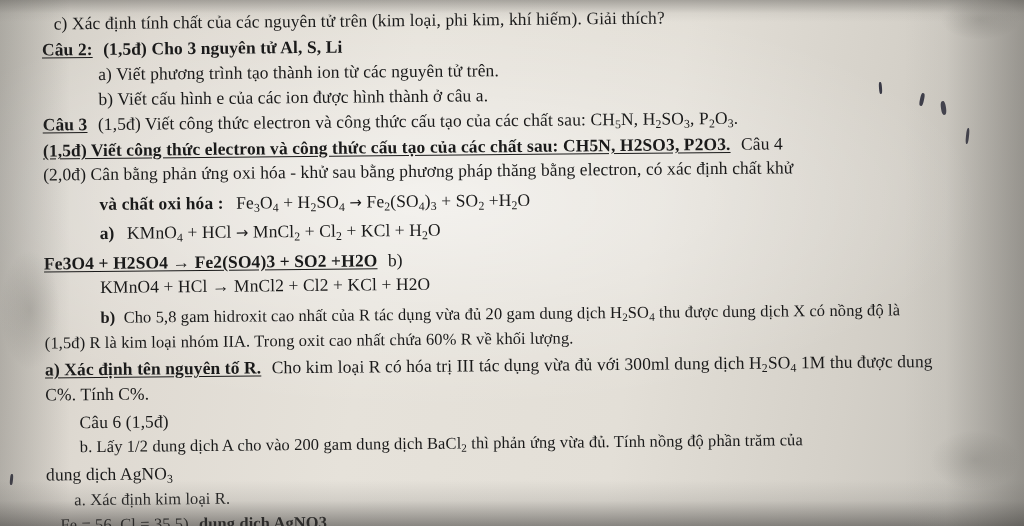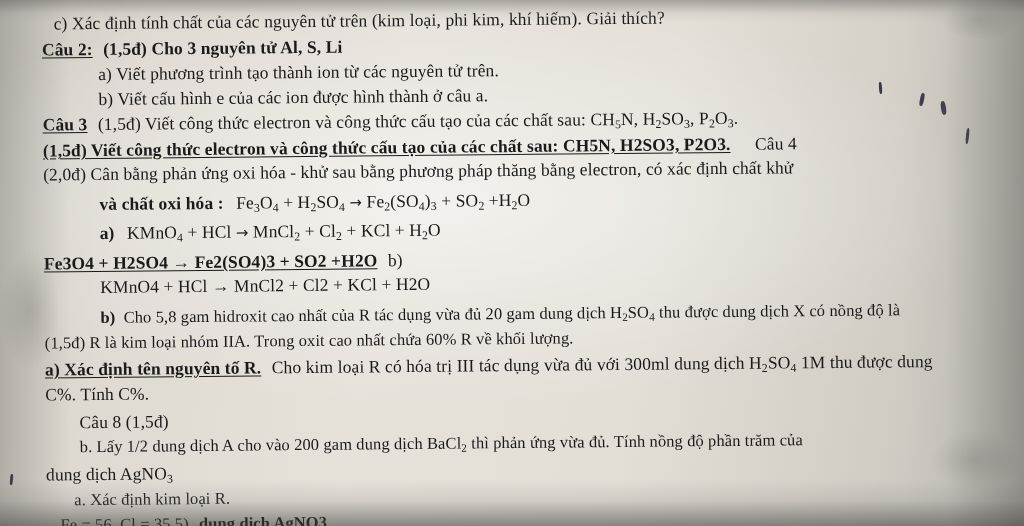--- a/index.html
+++ b/index.html
@@ -106,21 +106,21 @@
       <span>b) Viết cấu hình e của các ion được hình thành ở câu a.</span>
     </div>
 
     <div class="line" style="left:44px; top:111px;">
       <span class="b u">Câu 3</span>
       <span style="margin-left:6px;">(1,5đ) Viết công thức electron và công thức cấu tạo của các chất sau: CH<sub>5</sub>N, H<sub>2</sub>SO<sub>3</sub>, P<sub>2</sub>O<sub>3</sub>.</span>
     </div>
 
     <div class="line" style="left:44px; top:137px;">
       <span class="b u">(1,5đ) Viết công thức electron và công thức cấu tạo của các chất sau: CH5N, H2SO3, P2O3.</span>
-      <span style="margin-left:20px;">Câu 4</span>
+      <span style="margin-left:6px;">Câu 4</span>
     </div>
 
     <div class="line" style="left:44px; top:161px;">
       <span>(2,0đ) Cân bằng phản ứng oxi hóa - khử sau bằng phương pháp thăng bằng electron, có xác định chất khử</span>
     </div>
 
     <div class="line" style="left:100px; top:191px;">
       <span class="b">và chất oxi hóa :</span>
       <span style="margin-left:8px;">Fe<sub>3</sub>O<sub>4</sub> + H<sub>2</sub>SO<sub>4</sub> <span class="arrow">→</span> Fe<sub>2</sub>(SO<sub>4</sub>)<sub>3</sub> + SO<sub>2</sub> +H<sub>2</sub>O</span>
     </div>
@@ -151,21 +151,21 @@
     <div class="line" style="left:44px; top:356px;">
       <span class="b u">a) Xác định tên nguyên tố R.</span>
       <span style="margin-left:6px;">Cho kim loại  R có hóa trị III tác dụng vừa đủ với 300ml dung dịch H<sub>2</sub>SO<sub>4</sub> 1M  thu được  dung</span>
     </div>
 
     <div class="line" style="left:44px; top:381px;">
       <span>C%. Tính C%.</span>
     </div>
 
     <div class="line" style="left:78px; top:409px;">
-      <span>Câu 8 (1,5đ)</span>
+      <span>Câu 6 (1,5đ)</span>
     </div>
 
     <div class="line" style="left:78px; top:434px; font-size:16.5px;">
       <span>b. Lấy 1/2 dung dịch A cho vào 200 gam dung dịch BaCl<sub>2</sub> thì phản ứng vừa đủ. Tính nồng độ phần trăm của</span>
     </div>
 
     <div class="line" style="left:44px; top:461px;">
       <span>dung dịch AgNO<sub>3</sub></span>
     </div>
 

